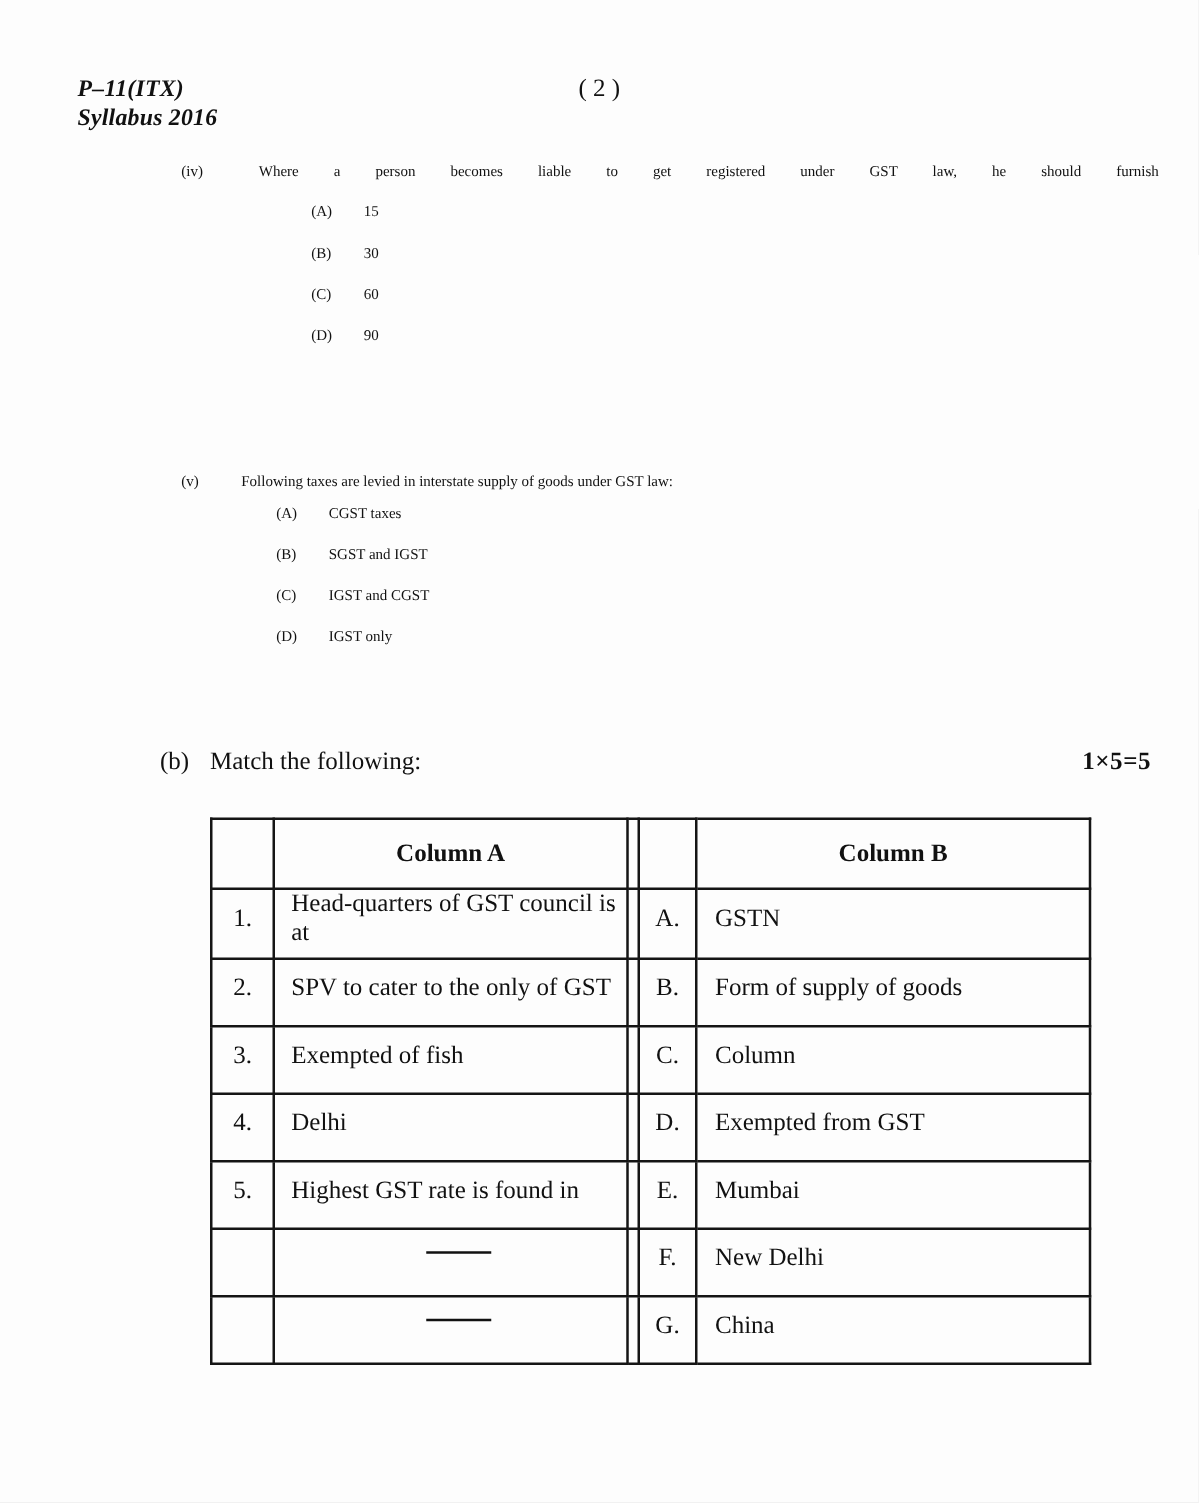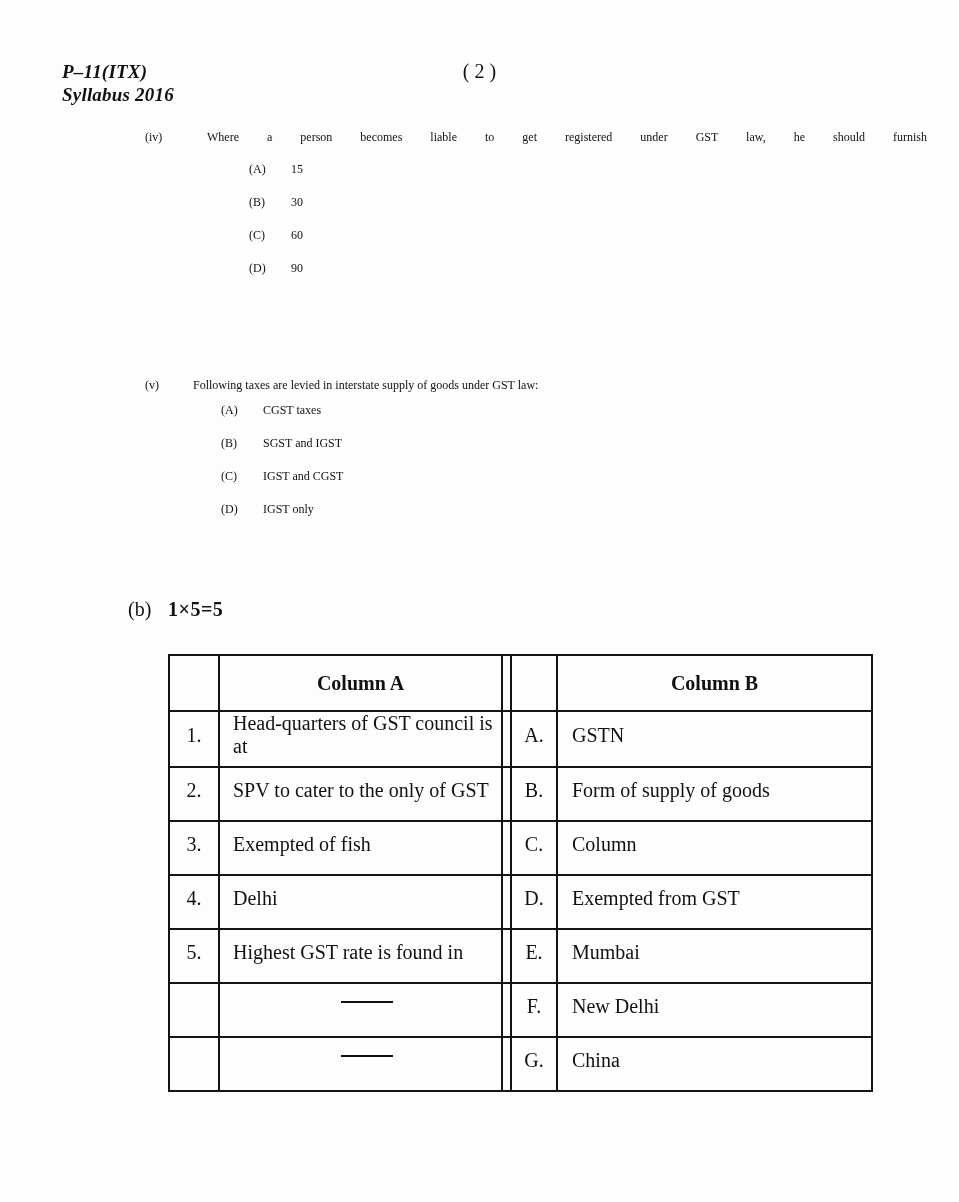--- a/index.html
+++ b/index.html
@@ -181,20 +181,21 @@
             <span class="opt-label">(D)</span>
             <span class="opt-text">IGST only</span>
           </div>
         </div>
       </div>
     </div>
   </div>
 
   <div class="part-b">
     <span class="part-b-label">(b)</span>
+    <span class="part-b-title">Match the following:</span>
     <span class="part-b-marks">1×5=5</span>
   </div>
 
   <table class="match-table">
     <tbody>
         <tr class="hdr-row">
       <th class="col-num"></th>
       <th class="col-a-txt" style="text-align:center;padding-left:0 !important">Column A</th>
       <th class="col-gap"></th>
       <th class="col-letter"></th>

